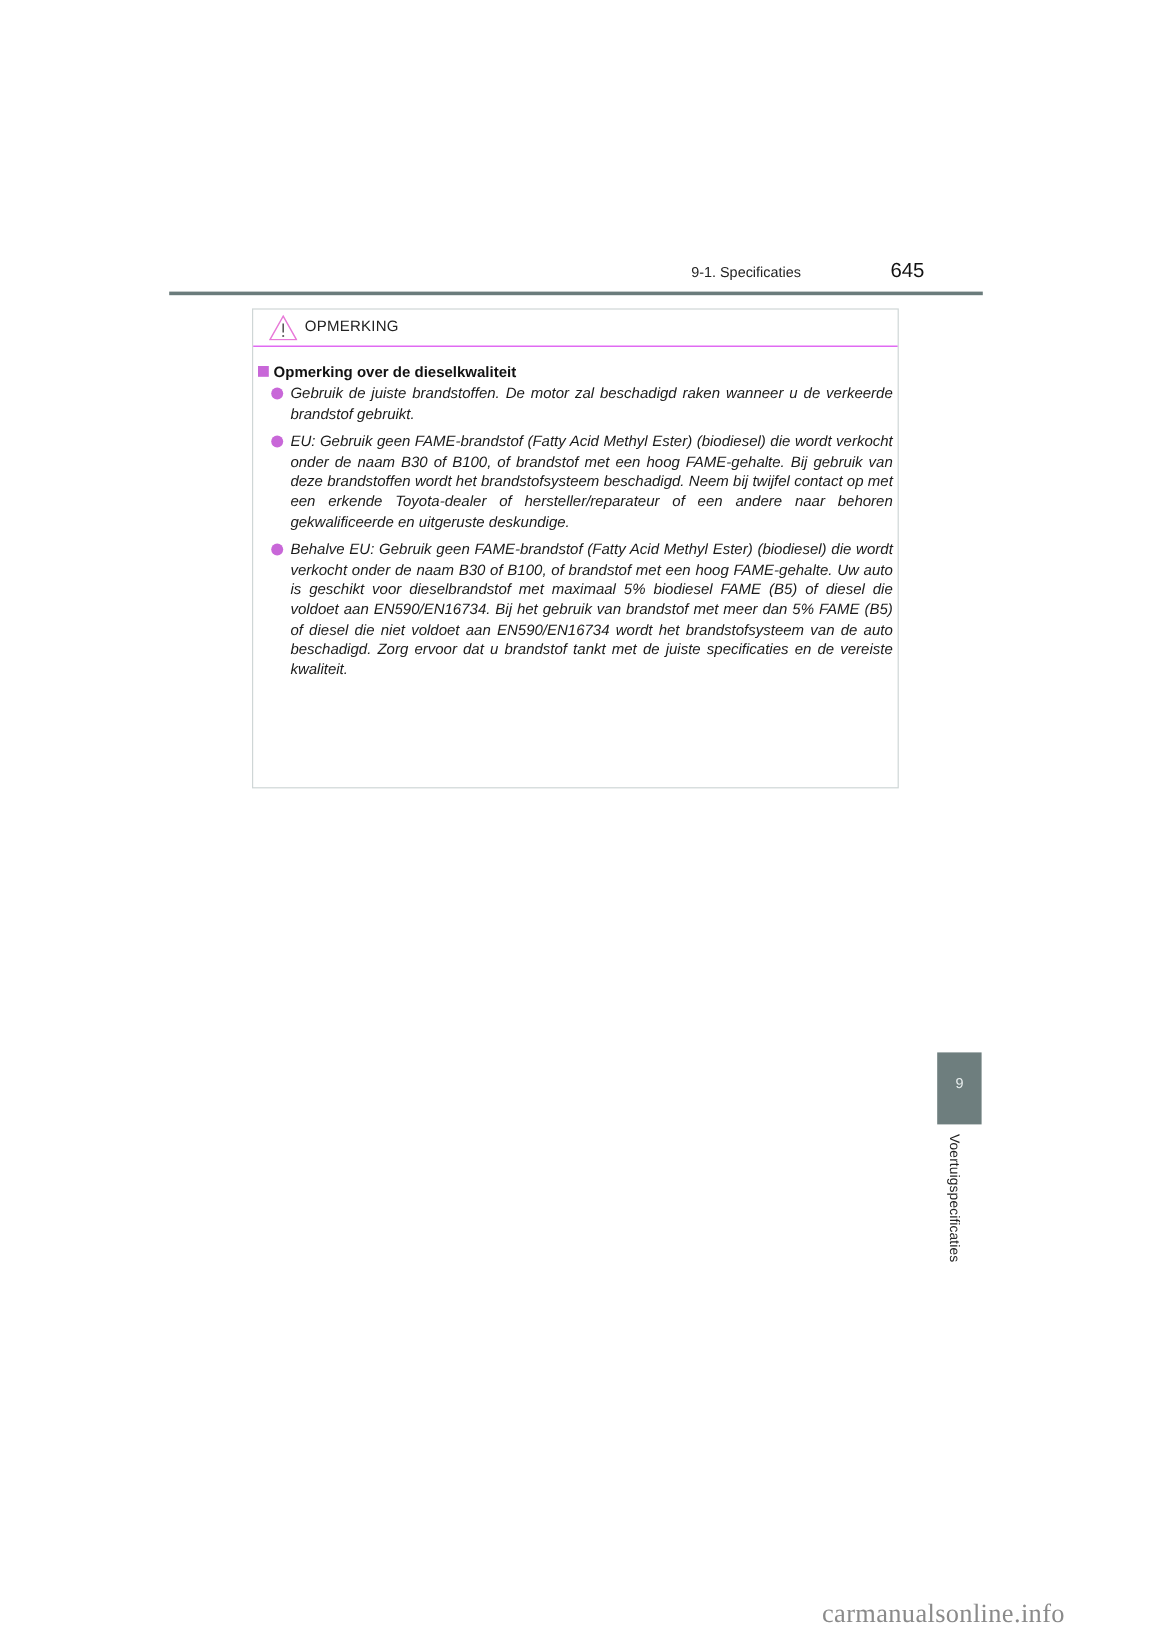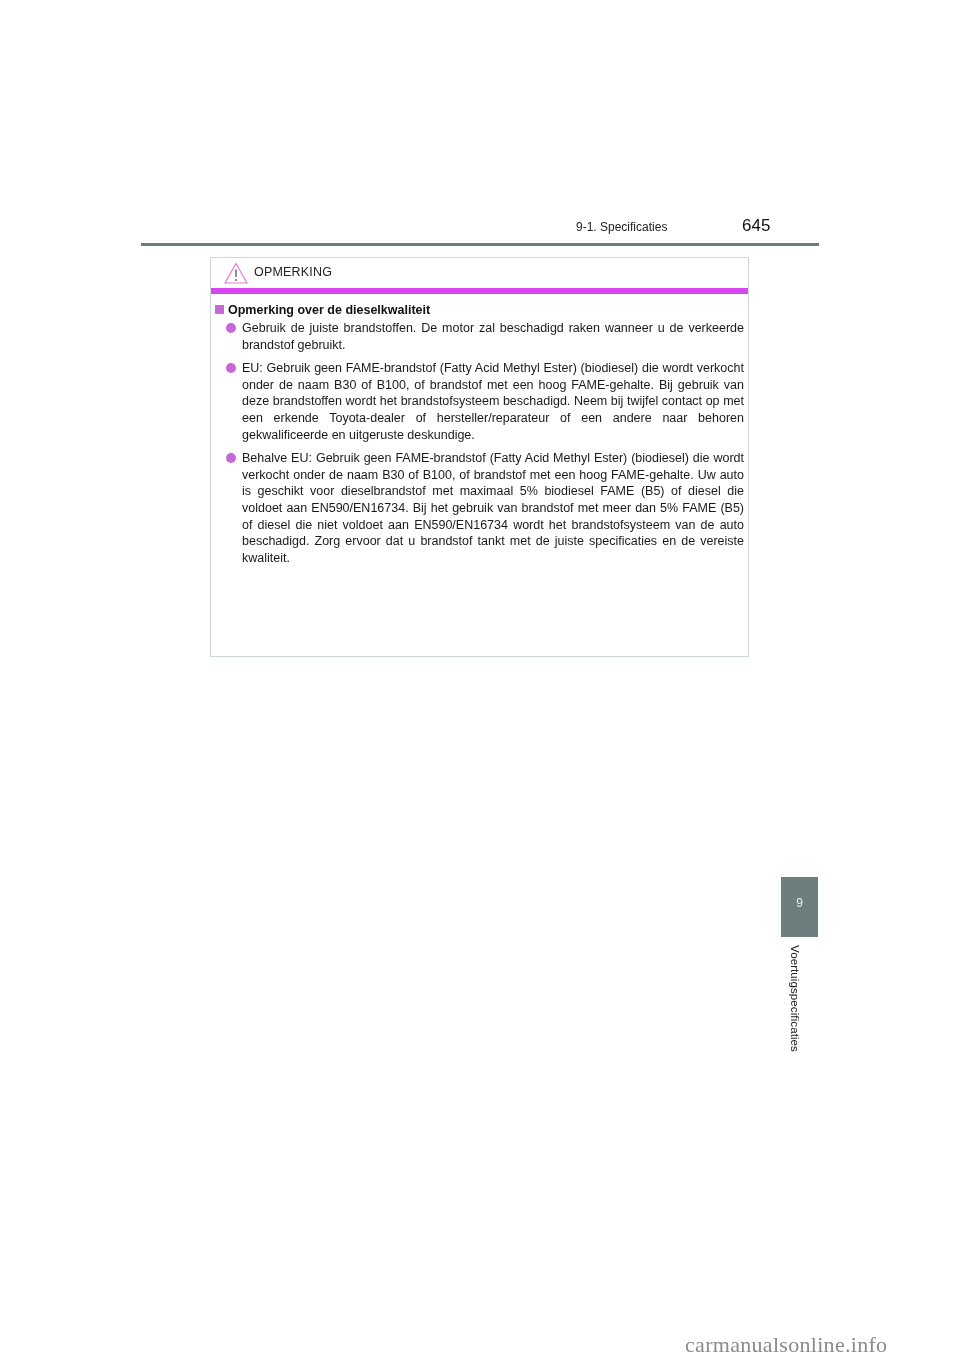--- a/index.html
+++ b/index.html
@@ -3,30 +3,30 @@
 <meta charset="utf-8">
 <style>
   html, body { margin:0; padding:0; background:#ffffff; }
   body { width:960px; height:1358px; position:relative; overflow:hidden;
          font-family:"Liberation Sans", sans-serif; color:#1a1a1a; }
   .header-section { position:absolute; left:576px; top:220px; font-size:12px; color:#222; }
   .header-page { position:absolute; left:742px; top:216px; font-size:17px; font-weight:normal; color:#111; }
   .header-rule { position:absolute; left:141px; top:243px; width:678px; height:3px; background:#6b7c7c; }
   .notice-box { position:absolute; left:210px; top:257px; width:539px; height:400px;
                 border:1px solid #cfd6d6; box-sizing:border-box; }
-  .notice-head { height:30px; border-bottom:6px solid #d946ef; position:relative; }
+  .notice-head { height:30px; border-bottom:1px solid #d946ef; position:relative; }
   .warn-icon { position:absolute; left:13px; top:4px; width:24px; height:22px; }
   .notice-title { position:absolute; left:43px; top:7px; font-size:12.5px; color:#222; letter-spacing:0.2px; }
   .section-heading { position:absolute; left:4px; top:45px; font-size:12.5px; font-weight:bold; color:#111; }
   .sq-bullet { display:inline-block; width:9px; height:9px; background:#c867d8; margin-right:4px; vertical-align:0px; }
   .bullets { position:absolute; left:15px; top:62px; width:518px; }
   .bullet { position:relative; padding-left:16px; font-size:12.5px; line-height:16.6px;
             text-align:justify; margin-bottom:7px; color:#1a1a1a; }
   .dot { position:absolute; left:0; top:3px; width:10px; height:10px; border-radius:50%; background:#c867d8; }
-  .bullet p { margin:0; text-align:justify; text-align-last:left; }
+  .bullet p { margin:0; text-align:justify; text-align-last:left;font-style:italic; }
   .side-tab { position:absolute; left:781px; top:877px; width:37px; height:60px; background:#6e7e7e; }
   .side-tab-num { position:absolute; left:0; width:37px; top:19px; text-align:center; color:#e8eeee; font-size:12px; }
   .side-label { position:absolute; left:789px; top:945px; writing-mode:vertical-rl; font-size:11.5px; color:#222; letter-spacing:0.1px; }
   .watermark { position:absolute; left:685px; top:1332px; font-size:22px; color:#8a8a8a; letter-spacing:0.3px;font-family:Liberation Serif, serif; }
 </style>
 </head>
 <body>
 
 <div class="header-section">9-1. Specificaties</div>
 <div class="header-page">645</div>

